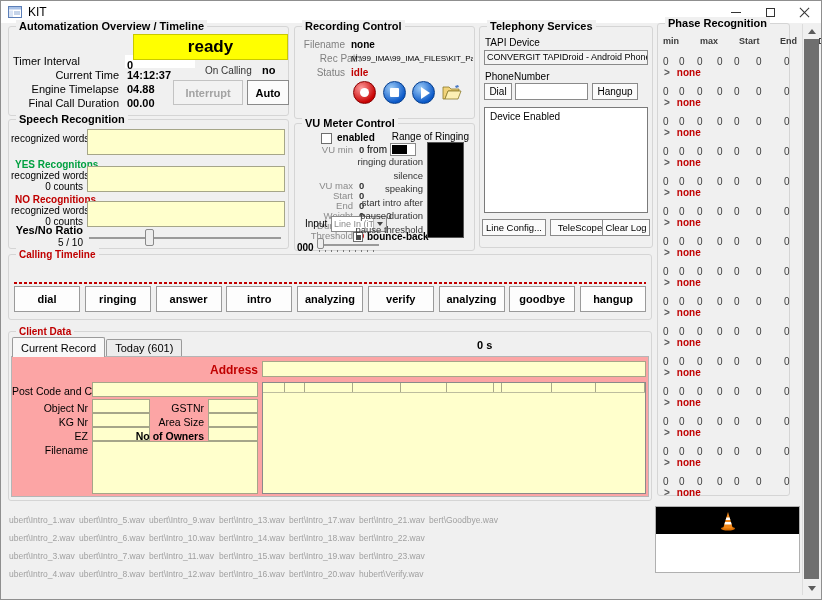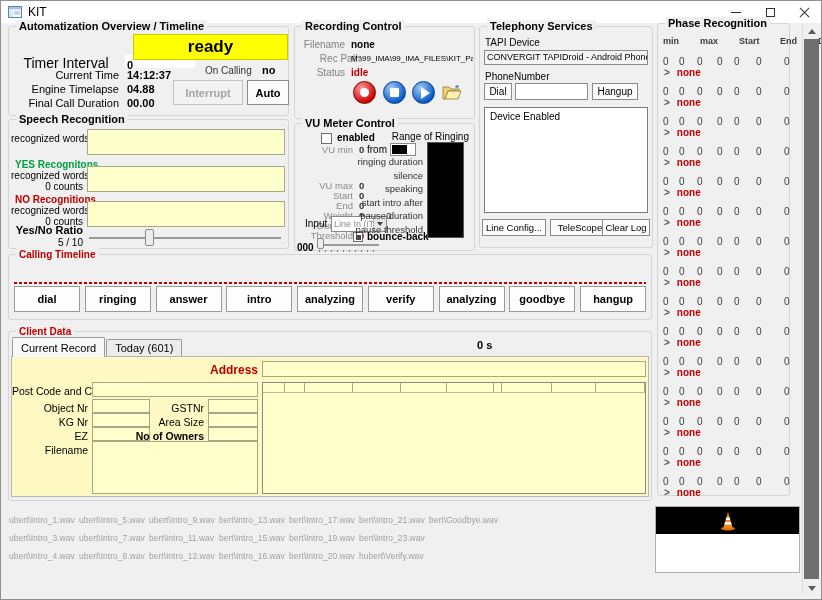--- a/index.html
+++ b/index.html
@@ -93,21 +93,21 @@
   .tl-row { position:absolute; left:5px; right:5px; top:31px; display:flex; justify-content:space-between; }
   .tl-btn { width:66px; height:26px; background:#fdfdfd; border:1px solid #9a9a9a; font-weight:bold;
             font-size:11px; font-family:inherit; }
 
   
   .tabbar { position:absolute; left:3px; top:5px; display:flex; align-items:flex-end; height:20px; }
   .tab { border:1px solid #9a9a9a; border-bottom:none; padding:2px 8px 3px 8px; font-size:11px;
          background:#ececec; margin-right:1px; border-radius:2px 2px 0 0; }
   .tab.active { background:#f8f8f8; padding-top:4px; position:relative; z-index:2; }
   .tabcontent { position:absolute; left:2px; right:2px; top:24px; bottom:3px;
-                border:1px solid #b5b5b5; background:#fef9c3; }
+                border:1px solid #b5b5b5; background:#fca5a5; }
 
   .cgrid { position:absolute; background:#ffffcc; border:1px solid #8a8a8a; }
   .cgrid .hrow { display:flex; height:10px; border-bottom:1px solid #bdbd9e; }
   .cgrid .hrow span { border-right:1px solid #a9a98a; height:100%; }
 
   
   .files { position:absolute; left:8px; top:514px; width:644px; }
   .file-row { display:flex; height:18px; }
   .file-row span { width:70px; font-size:8.5px; color:#a0a0a0; overflow:hidden; white-space:nowrap; }
 
@@ -152,21 +152,21 @@
     <div class="win-btn">
         <span class="glyph-close"></span>
       </div>
   </div>
 </div>
 
 <div class="panel" style="left:7px;top:25px;width:281px;height:90px;">
   <span class="ptitle">Automatization Overview / Timeline</span>
   <div>
       <div style="position: absolute; left: 4px; top: 28px; width: 200px; height: 14px;">
-        <span style="position: absolute; left: 0px; width: 106px; text-align: center; font-size: 14px;">Timer Interval</span>
+        <span style="position: absolute; left: 0px; width: 106px; text-align: left; font-size: 11px;">Timer Interval</span>
         <div style="position: absolute; left: 112px; top: 0px; width: 70px; height: 13px; background: rgb(255, 255, 255);"><span style="font-size: 11px; font-weight: bold; padding-left: 2px;">0</span></div>
       </div>
       <div style="position: absolute; left: 4px; top: 42px; width: 200px; height: 14px;">
         <span style="position: absolute; left: 0px; width: 106px; text-align: right; font-size: 11px;">Current Time</span>
         <span style="position: absolute; left: 114px; font-size: 11px; font-weight: bold;">14:12:37</span>
       </div>
       <div style="position: absolute; left: 4px; top: 56px; width: 200px; height: 14px;">
         <span style="position: absolute; left: 0px; width: 106px; text-align: right; font-size: 11px;">Engine Timelapse</span>
         <span style="position: absolute; left: 114px; font-size: 11px; font-weight: bold;">04.88</span>
       </div>
@@ -563,20 +563,28 @@
     <div class="file-row">
       <span>ubert\Intro_1.wav</span>
       <span>ubert\Intro_5.wav</span>
       <span>ubert\Intro_9.wav</span>
       <span>bert\Intro_13.wav</span>
       <span>bert\Intro_17.wav</span>
       <span>bert\Intro_21.wav</span>
       <span>bert\Goodbye.wav</span>
     </div>
     <div class="file-row">
+      <span>ubert\Intro_2.wav</span>
+      <span>ubert\Intro_6.wav</span>
+      <span>bert\Intro_10.wav</span>
+      <span>bert\Intro_14.wav</span>
+      <span>bert\Intro_18.wav</span>
+      <span>bert\Intro_22.wav</span>
+    </div>
+    <div class="file-row">
       <span>ubert\Intro_3.wav</span>
       <span>ubert\Intro_7.wav</span>
       <span>bert\Intro_11.wav</span>
       <span>bert\Intro_15.wav</span>
       <span>bert\Intro_19.wav</span>
       <span>bert\Intro_23.wav</span>
     </div>
     <div class="file-row">
       <span>ubert\Intro_4.wav</span>
       <span>ubert\Intro_8.wav</span>

